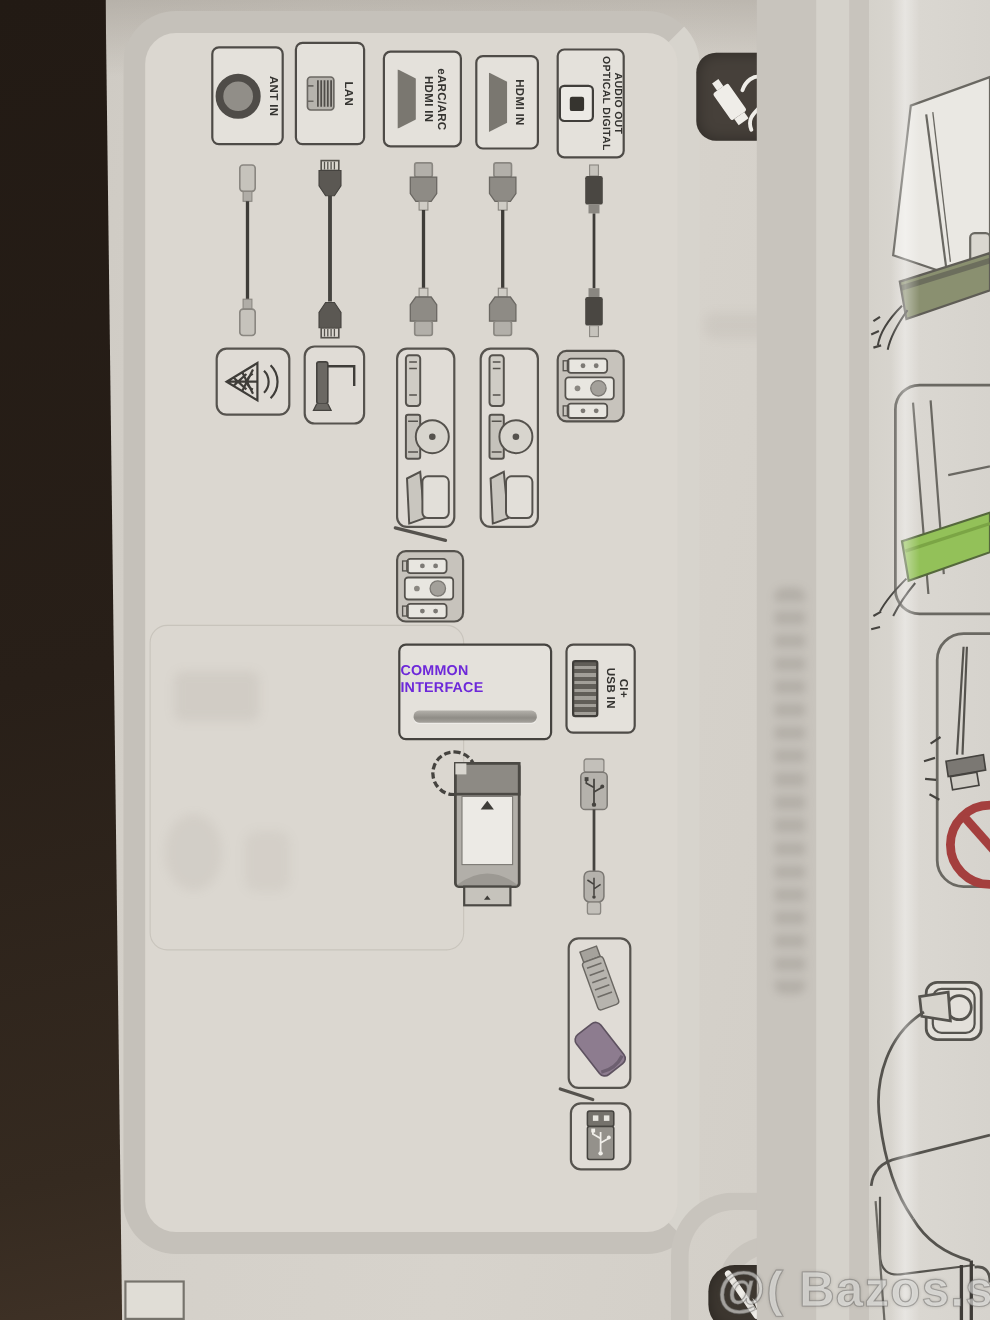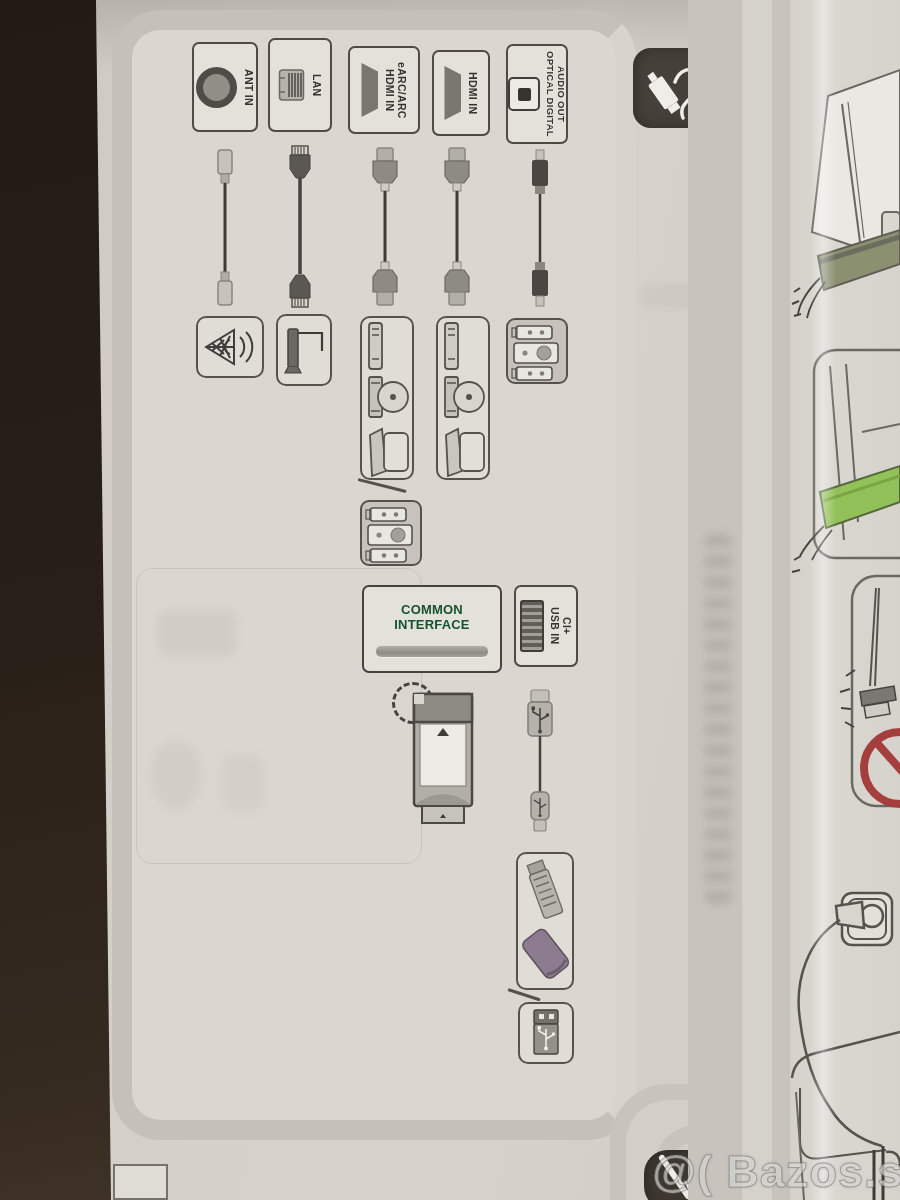--- a/index.html
+++ b/index.html
@@ -241,21 +241,21 @@
     <circle cx="17" cy="33" r="2.6" fill="#8a8781"></circle>
     <circle cx="36" cy="33" r="7" fill="#a3a09a" stroke="#7c7974" stroke-width="1.2"></circle>
     <rect x="8" y="47" width="36" height="13" rx="3" fill="#e8e6e0" stroke="#55524d" stroke-width="1.6"></rect>
     <rect x="4" y="49" width="5" height="9" fill="none" stroke="#55524d" stroke-width="1.2"></rect>
     <circle cx="22" cy="53.5" r="2.2" fill="#7c7974"></circle>
       <circle cx="34" cy="53.5" r="2.2" fill="#7c7974"></circle>
   </svg>
 </div>
 
 <div class="abs" style="left:362px;top:585px;width:140px;height:88px;background:#e4e1db;border:2.5px solid #45433f;border-radius:7px;">
-  <div style="text-align:center;margin-top:15px;font-weight:bold;font-size:13px;color:#14532d;letter-spacing:.2px;">COMMON INTERFACE</div>
+  <div style="margin-top:15px;font-weight:bold;font-size:13px;color:#6d28d9;letter-spacing:.2px;">COMMON INTERFACE</div>
   <div class="ci-slot"></div>
 </div>
 
 <div class="abs pbox" style="left:514px;top:585px;width:64px;height:82px;">
   <span class="usb-port"></span>
   <span class="vt2">
     <span class="vt">USB IN</span>
     <span class="vt">CI+</span>
   </span>
 </div>

